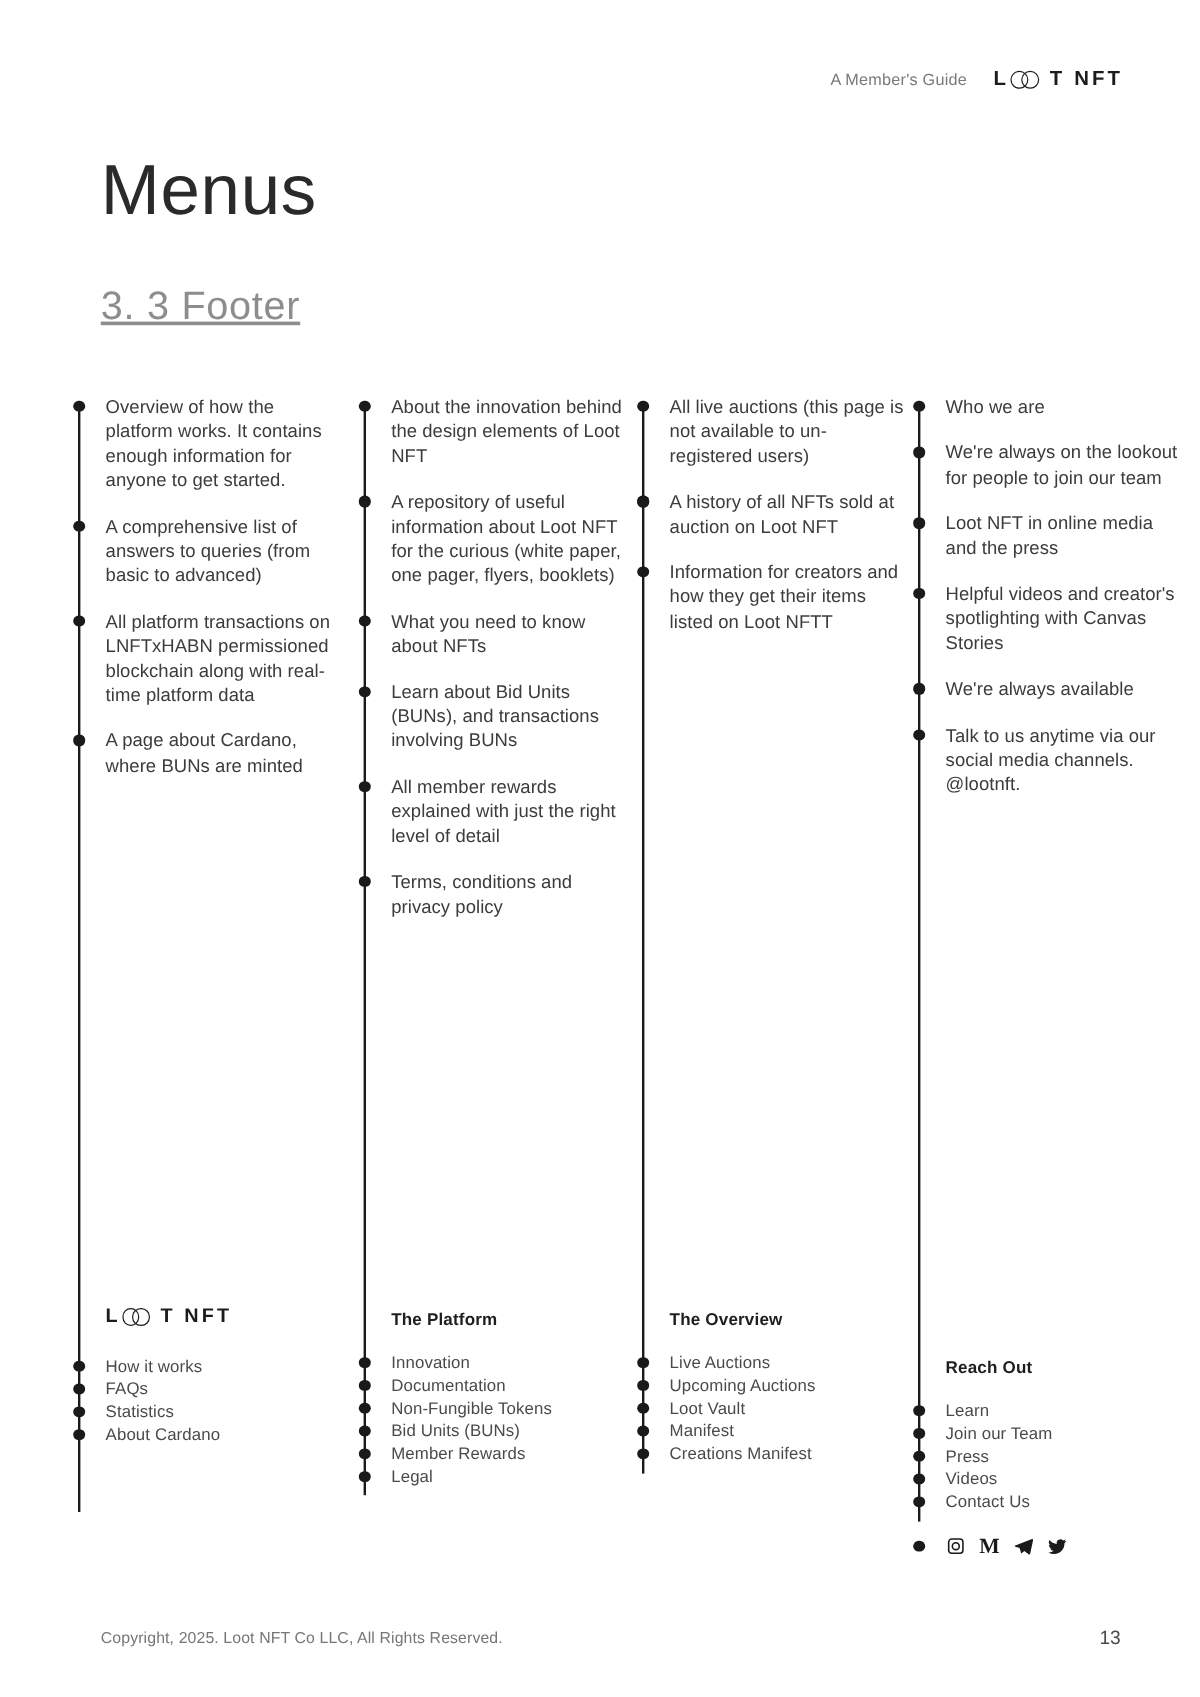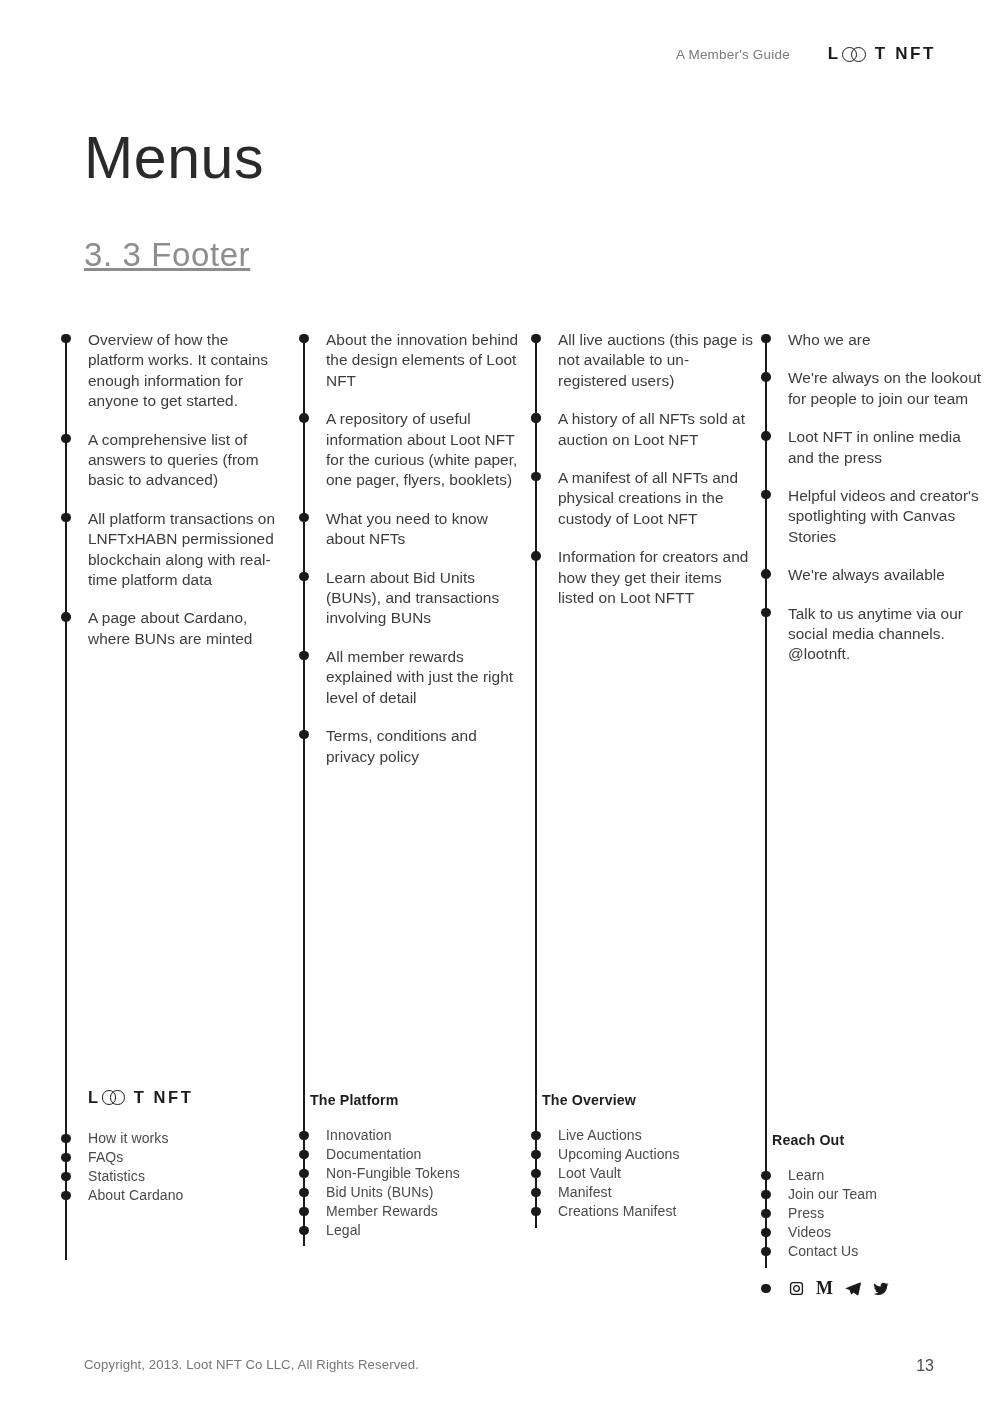--- a/index.html
+++ b/index.html
@@ -14,25 +14,25 @@
   .page {
     position: relative;
     width: 1000px;
     height: 1414px;
     background: #ffffff;
   }
 
   
   .header {
     position: absolute;
-    top: 44px;
+    top: 56px;
     right: 64px;
     display: flex;
     align-items: center;
-    gap: 38px;
+    gap: 22px;
   }
   .header-tag {
     font-size: 13.5px;
     color: #7a7a7a;
     letter-spacing: 0.2px;
     font-weight: 400;
   }
   .logo {
     display: flex;
     align-items: center;
@@ -164,21 +164,21 @@
     top: 0;
     width: 14.5px;
     height: 14.5px;
     border: 1.7px solid #1c1c1c;
     border-radius: 50%;
   }
   .foot-logo .rings i.r1 { left: 0; }
   .foot-logo .rings i.r2 { left: 8.6px; }
 
   .foot-heading {
-    margin-left: 11px;
+    margin-left: 27px;
     margin-bottom: 18px;
     font-size: 14.2px;
     font-weight: 700;
     color: #1e1e1e;
     letter-spacing: 0.15px;
   }
   .foot-links { position: relative; }
   .foot-link {
     position: relative;
     padding-left: 27px;
@@ -291,21 +291,20 @@
         <div class="desc-item"><span class="dot"></span><span>Terms, conditions and privacy policy</span></div>
       </div>
     </div>
 
     <div class="col c3">
       <div class="spine"></div>
       <div class="desc-list">
         <div class="desc-item"><span class="dot"></span><span>All live auctions (this page is not available to un-registered users)</span></div>
         <div class="desc-item"><span class="dot"></span></div>
         <div class="desc-item"><span class="dot"></span><span>A history of all NFTs sold at auction on Loot NFT</span></div>
-        <div class="desc-item"><span class="dot"></span><span>A manifest of all NFTs and physical creations in the custody of Loot NFT</span></div>
         <div class="desc-item"><span class="dot"></span><span>Information for creators and how they get their items listed on Loot NFTT</span></div>
       </div>
     </div>
 
     <div class="col c4">
       <div class="spine"></div>
       <div class="desc-list">
         <div class="desc-item"><span class="dot"></span><span>Who we are</span></div>
         <div class="desc-item"><span class="dot"></span><span>We're always on the lookout for people to join our team</span></div>
         <div class="desc-item"><span class="dot"></span><span>Loot NFT in online media and the press</span></div>
@@ -380,15 +379,15 @@
         </svg>
       </span>
       <span class="social-icon">
         <svg width="16" height="16" viewBox="0 0 24 24" fill="currentColor">
           <path d="M23 4.9c-.8.36-1.7.6-2.6.7 1-.6 1.7-1.5 2-2.6-.9.55-1.9.94-3 1.15a4.6 4.6 0 0 0-7.9 4.2C7.8 8.1 4.5 6.3 2.3 3.6a4.6 4.6 0 0 0 1.4 6.2c-.75-.02-1.45-.23-2.05-.57v.06a4.6 4.6 0 0 0 3.7 4.5c-.68.2-1.4.22-2.1.08a4.6 4.6 0 0 0 4.3 3.2A9.3 9.3 0 0 1 1 19a13 13 0 0 0 7.05 2.07c8.45 0 13.1-7 13.1-13.1v-.6c.9-.65 1.68-1.47 2.3-2.4z"></path>
         </svg>
       </span>
     </div>
   </div>
 
-  <div class="copyright">Copyright, 2013. Loot NFT Co LLC, All Rights Reserved.</div>
+  <div class="copyright">Copyright, 2025. Loot NFT Co LLC, All Rights Reserved.</div>
   <div class="pagenum">13</div>
 </div>
 
 </body></html>

